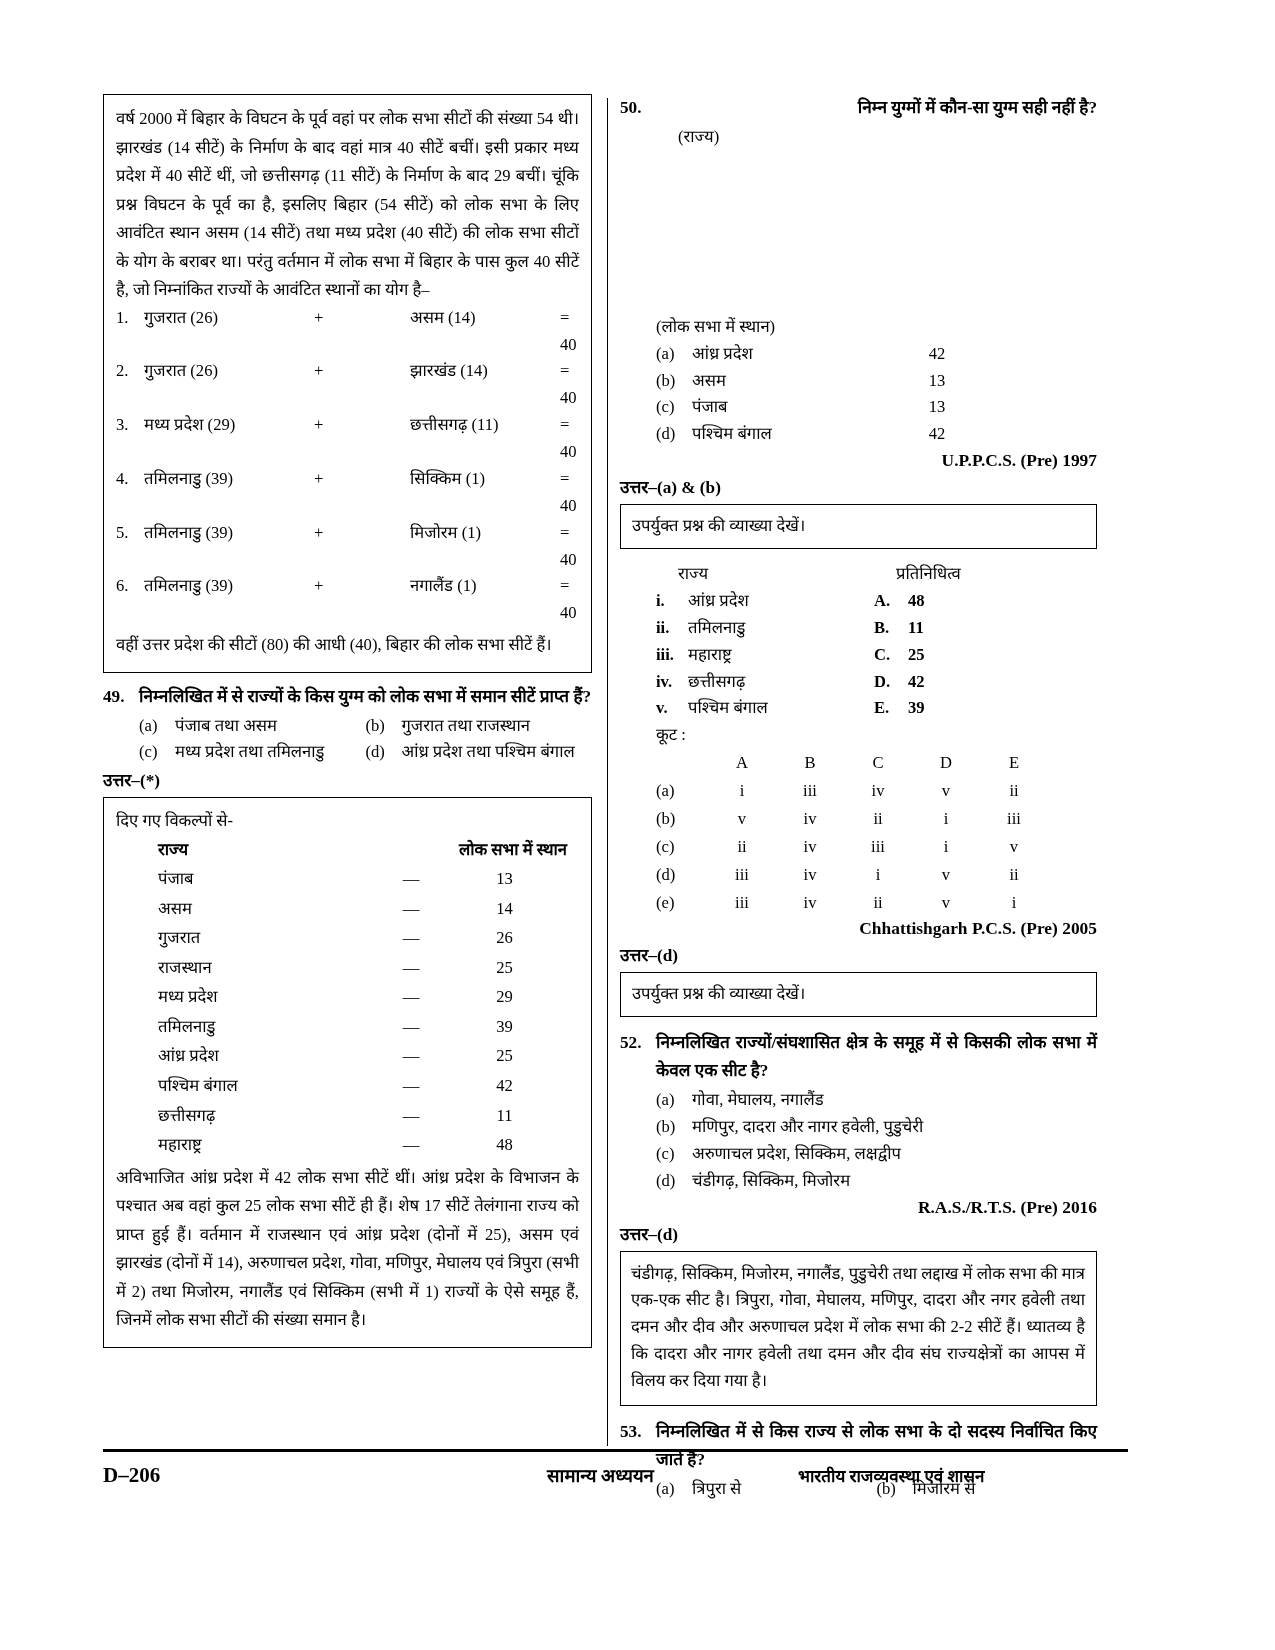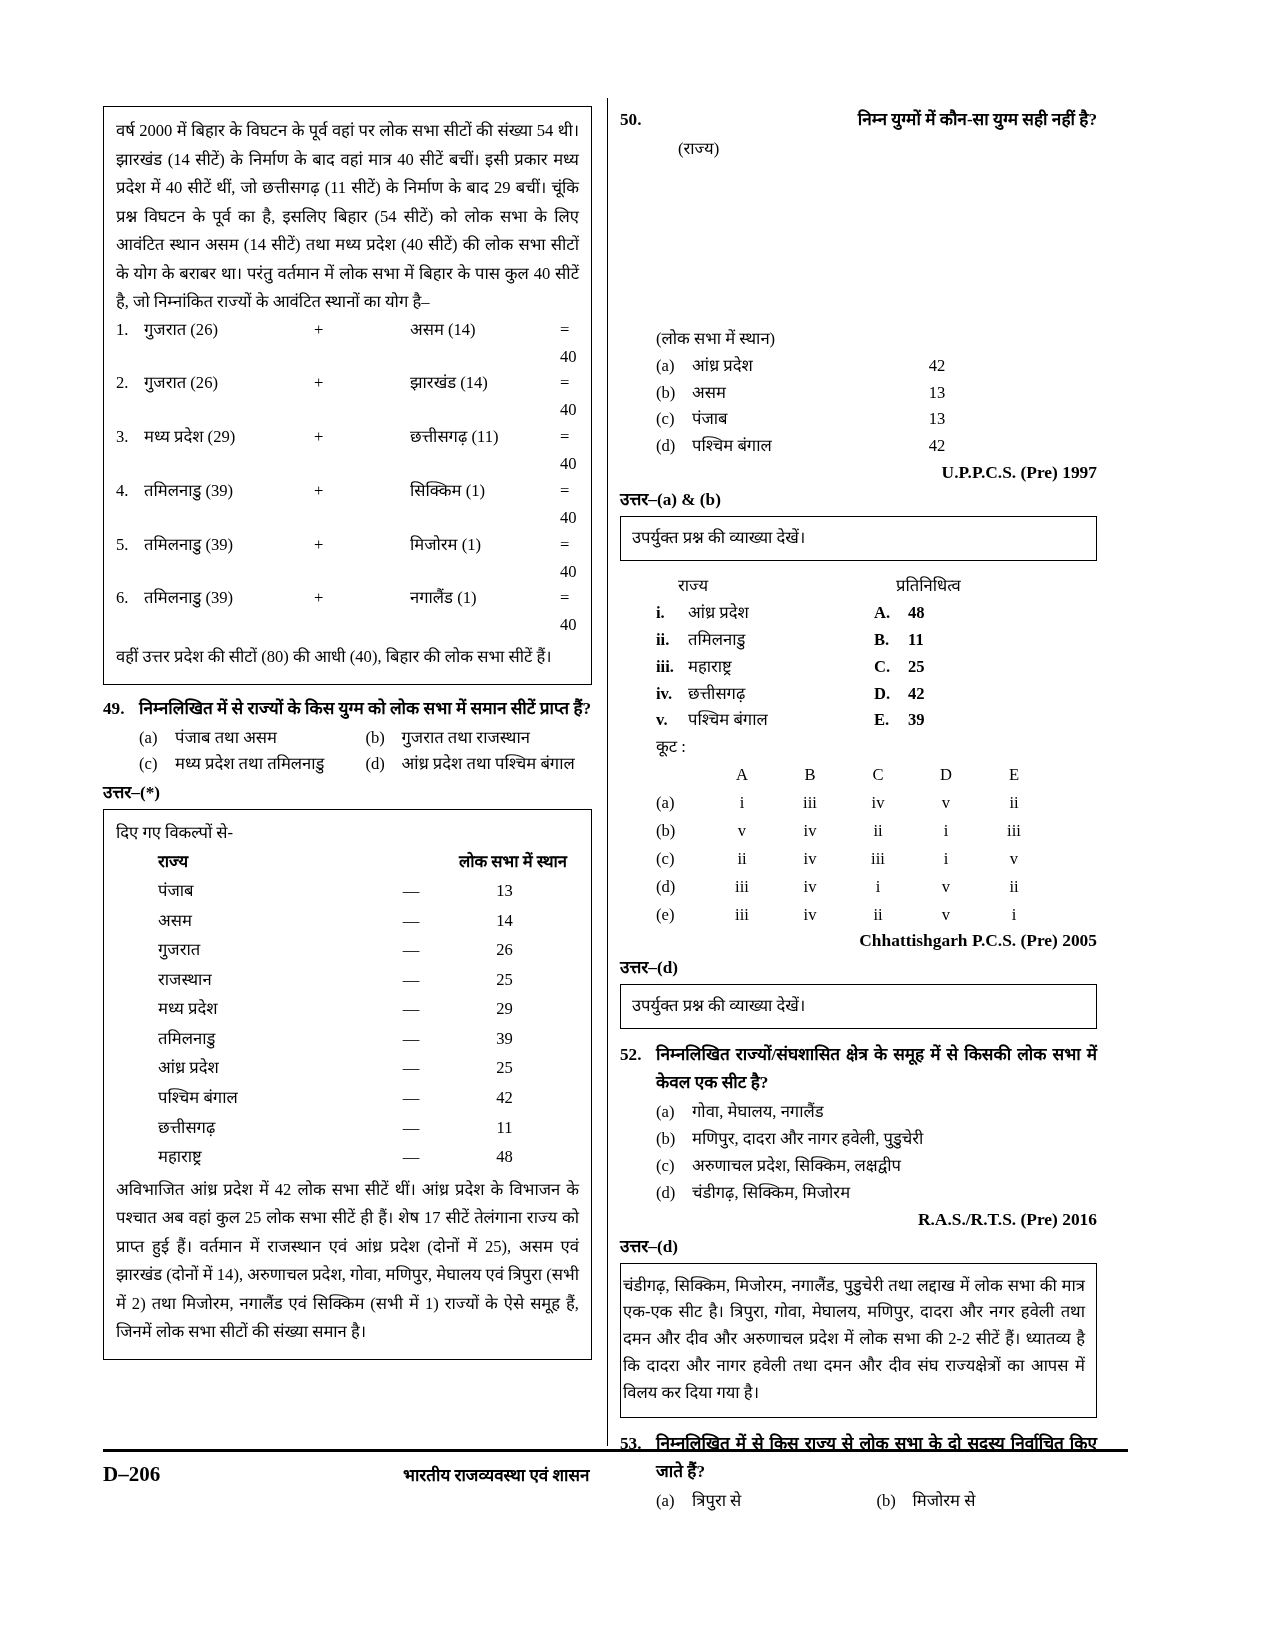--- a/index.html
+++ b/index.html
@@ -18,21 +18,21 @@
   .page {
     position: absolute;
     left: 0; top: 0;
     width: 1275px;
     height: 1650px;
   }
   
   .columns {
     position: absolute;
     left: 103px;
-    top: 106px;
+    top: 94px;
     width: 1025px;
     height: 1345px;
     display: flex;
     gap: 0px;
   }
   .col {
     width: 497px;
     box-sizing: border-box;
   }
   .col-left { padding-right: 8px; }
@@ -44,21 +44,21 @@
     left: 607px;
     top: 98px;
     width: 0;
     height: 1348px;
     border-left: 1.6px solid #000;
   }
 
   
   .expl-box {
     border: 1.6px solid #000;
-    padding: 9px 11px 10px 2px;
+    padding: 9px 11px 10px 10px;
     box-sizing: border-box;
     margin-bottom: 12px;
     line-height: 1.62;
     font-size: 16.6px;
   }
   .expl-box.tight { padding: 8px 11px; }
   .expl-box p { margin: 0; text-align: justify; }
   .expl-box p.nj { text-align: left; }
 
   
@@ -508,16 +508,17 @@
           </div>
         </div>
       </div>
 
     </div>
   </div>
 
   <div class="footer-rule"></div>
   <div class="footer">
     <span class="f-left">D–206</span>
+    <span class="f-center">सामान्य अध्ययन</span>
     <span class="f-right">भारतीय राजव्यवस्था एवं शासन</span>
   </div>
 
 </div>
 
 </body></html>

